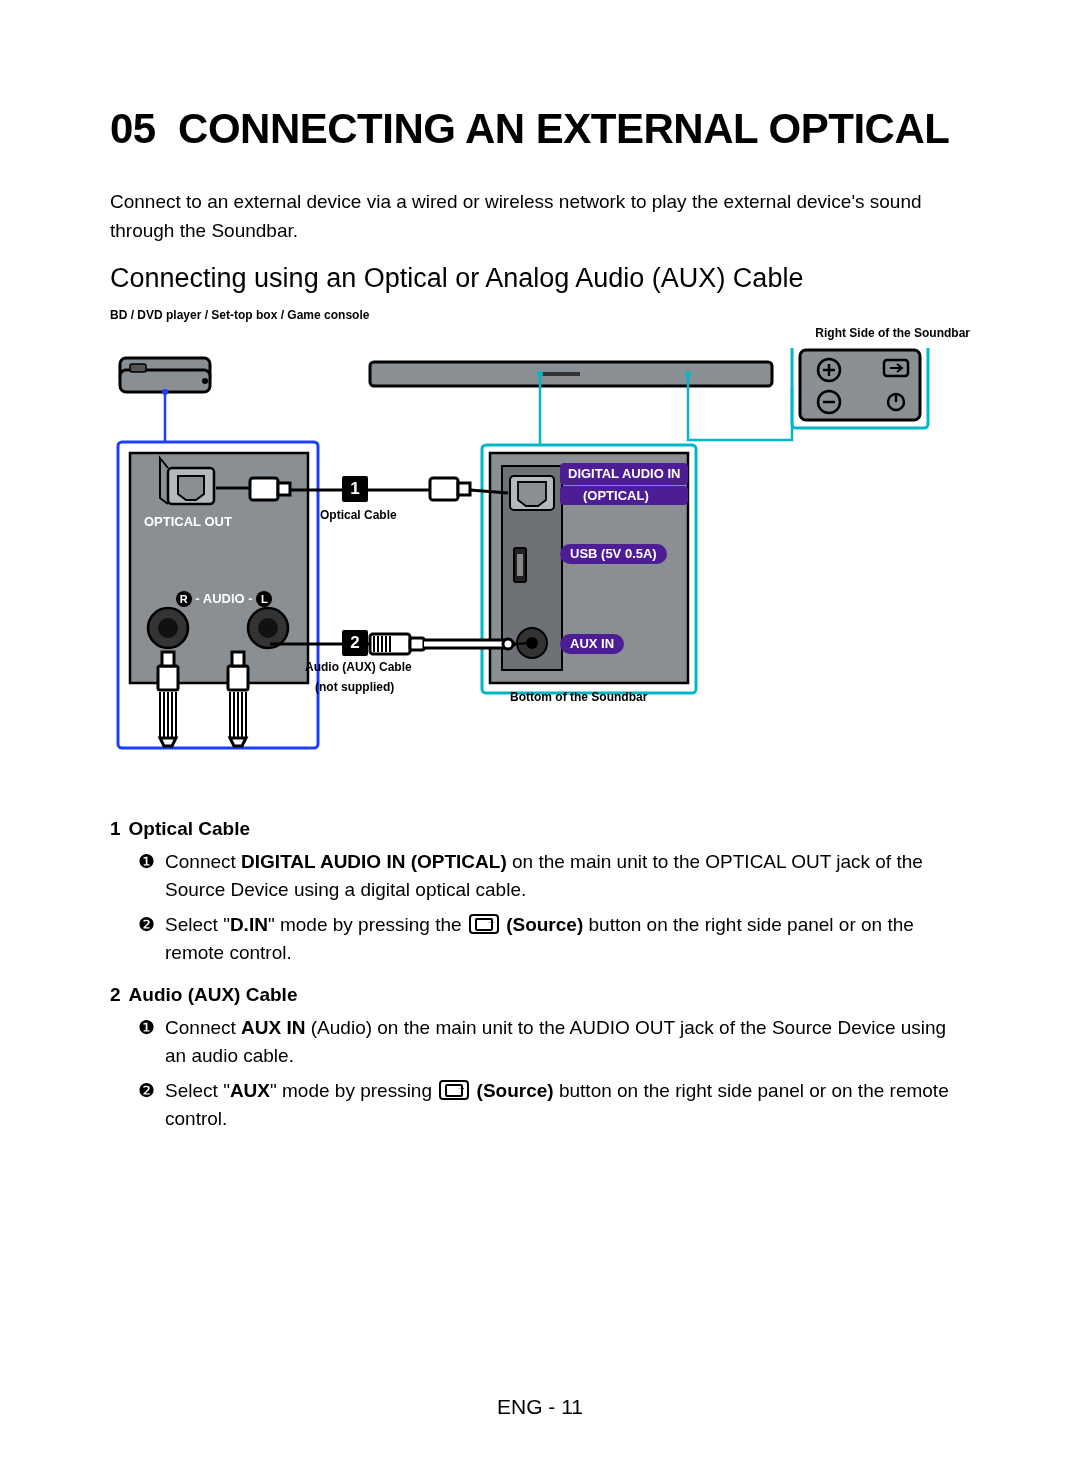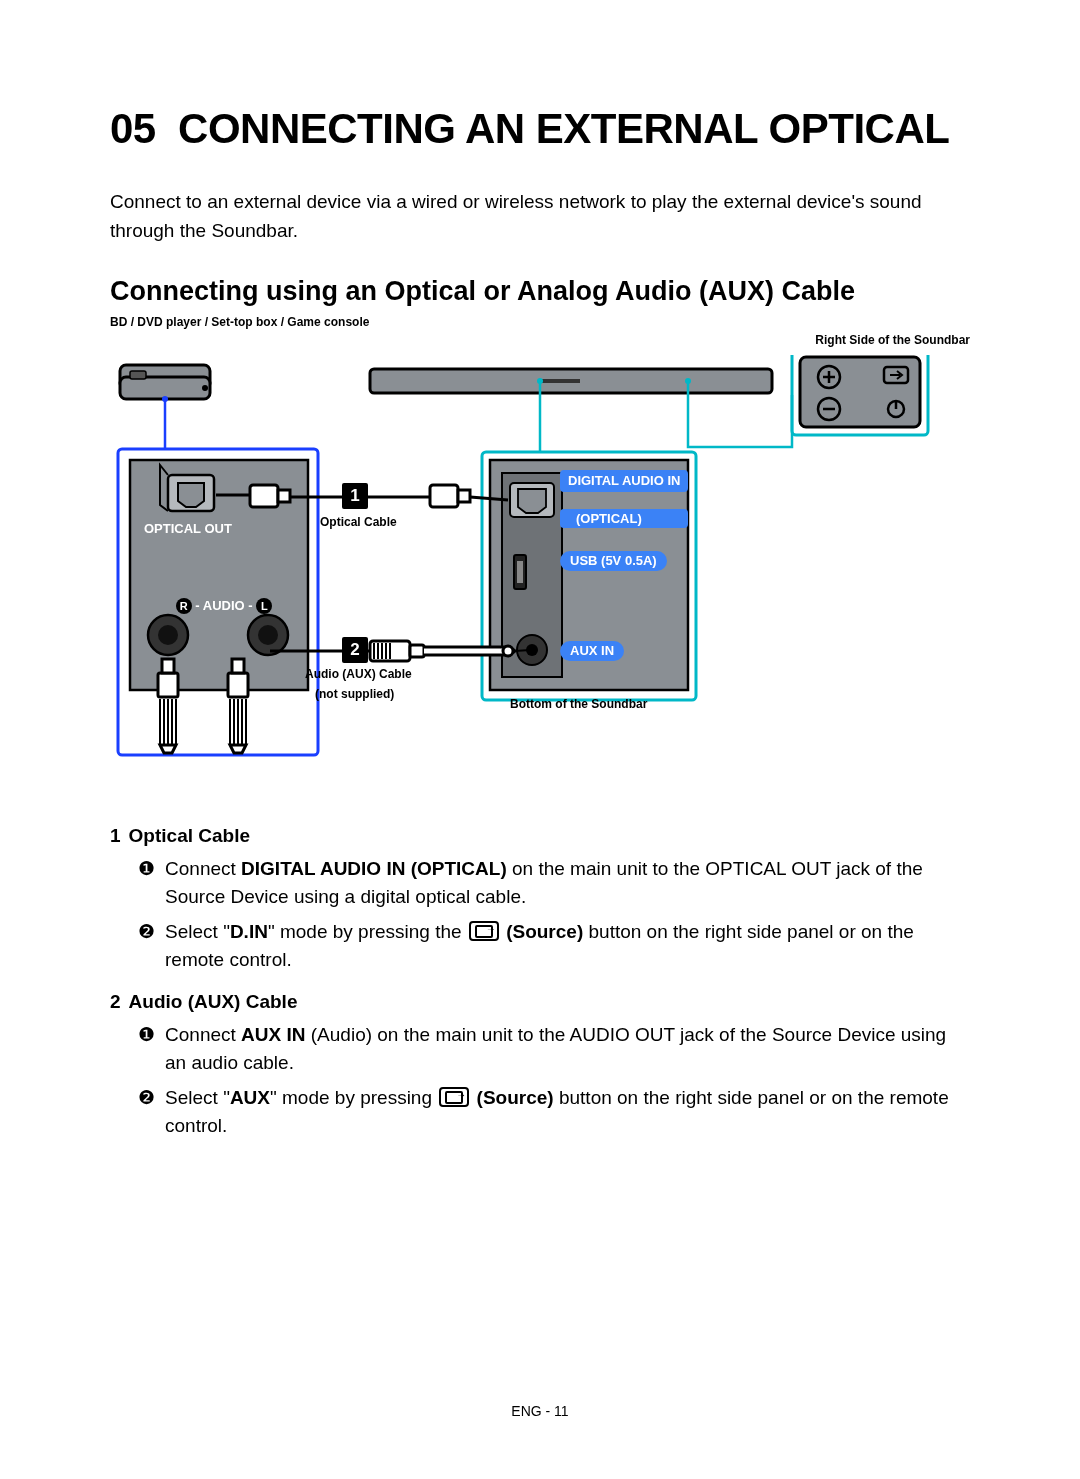--- a/index.html
+++ b/index.html
@@ -15,38 +15,38 @@
   .chapter-title {
     font-size: 42px;
     font-weight: 700;
     letter-spacing: -0.5px;
     margin-bottom: 35px;
     font-stretch: condensed;
   }
   .intro {
     font-size: 19px;
     line-height: 1.5;
-    margin-bottom: 31px;
+    margin-bottom: 18px;
   }
   .section-title {
     font-size: 27px;
-    font-weight: 700;
-    margin-bottom: 8px;
+    font-weight: 400;
+    margin-bottom: 14px;
   }
   .diagram-area {
     position: relative;
     width: 860px;
     height: 470px;
     margin-bottom: 40px;
   }
   .small-bold { font-size: 12px; font-weight: 700; line-height: 1.3; }
   .abs { position: absolute; }
   .pill {
     display: inline-block;
-    background: #3b82f6;
+    background: #4c1d95;
     color: #fff;
     border-radius: 999px;
     padding: 2px 10px 3px 10px;
     font-size: 13px;
     font-weight: 600;
     white-space: nowrap;
   }
   .port-label { color: #fff; font-size: 13px; font-weight: 700; }
   .inv-box {
     background: #000;
@@ -80,21 +80,21 @@
     font-size: 19px;
     line-height: 1.45;
     flex: 0 0 auto;
   }
   .footer {
     position: absolute;
     bottom: 60px;
     left: 0;
     right: 0;
     text-align: center;
-    font-size: 14px;
+    font-size: 21px;
   }
   .source-icon {
     display: inline-flex;
     vertical-align: middle;
     width: 30px;
     height: 20px;
     border: 2px solid #000;
     border-radius: 4px;
     align-items: center;
     justify-content: center;
@@ -282,21 +282,21 @@
 
   <div class="abs inv-box" style="left:232px; top:168px;">1</div>
   <div class="abs small-bold" style="left:210px; top:200px;">Optical Cable</div>
 
   <div class="abs inv-box" style="left:232px; top:322px;">2</div>
   <div class="abs small-bold" style="left:195px; top:352px;">Audio (AUX) Cable</div>
   <div class="abs small-bold" style="left:205px; top:372px;">(not supplied)</div>
 
   <div class="abs" style="left:450px; top:155px; line-height:1.2;">
     <span class="pill" style="border-radius:4px; display:block; padding:3px 8px;">DIGITAL AUDIO IN</span>
-    <span class="pill" style="border-radius:4px; display:block; padding:2px 16px; margin-top:17px;">(OPTICAL)</span>
+    <span class="pill" style="border-radius:4px; display:block; padding:2px 23px; margin-top:1px;">(OPTICAL)</span>
   </div>
   <div class="abs pill" style="left:450px; top:236px;">USB (5V 0.5A)</div>
   <div class="abs pill" style="left:450px; top:326px;">AUX IN</div>
 
   <div class="abs small-bold" style="left:400px; top:382px;">Bottom of the Soundbar</div>
 </div>
 
 <div class="instructions">
 
   <div class="inst-heading">

